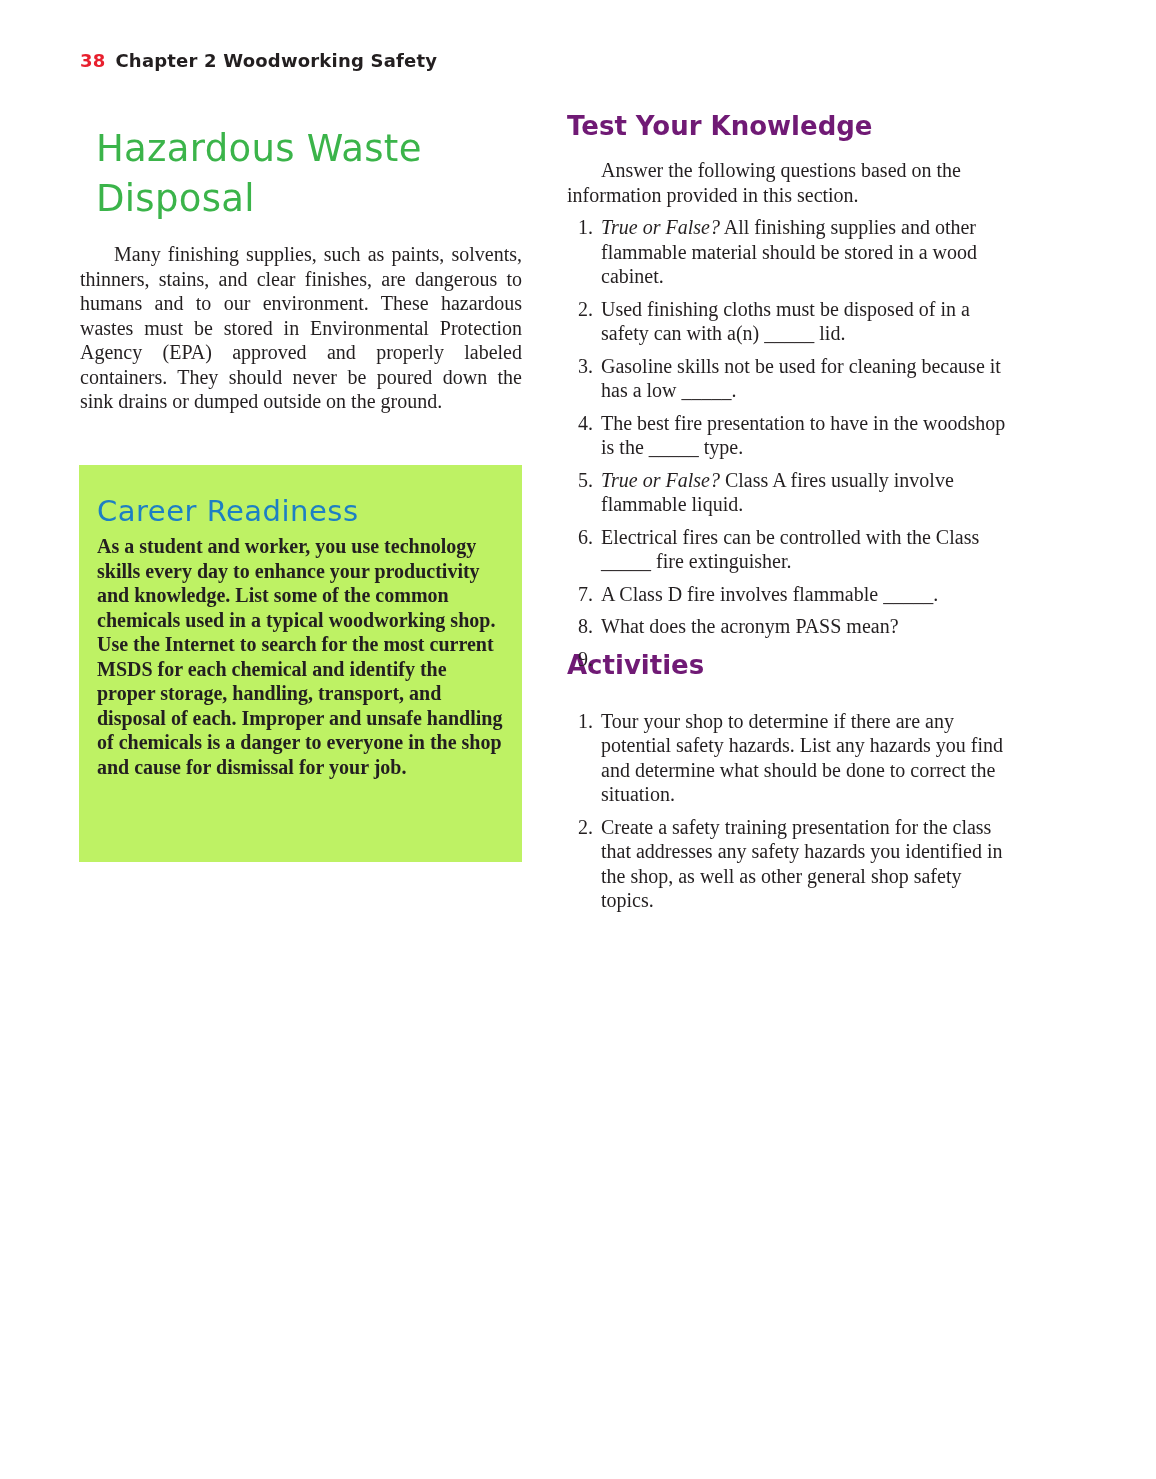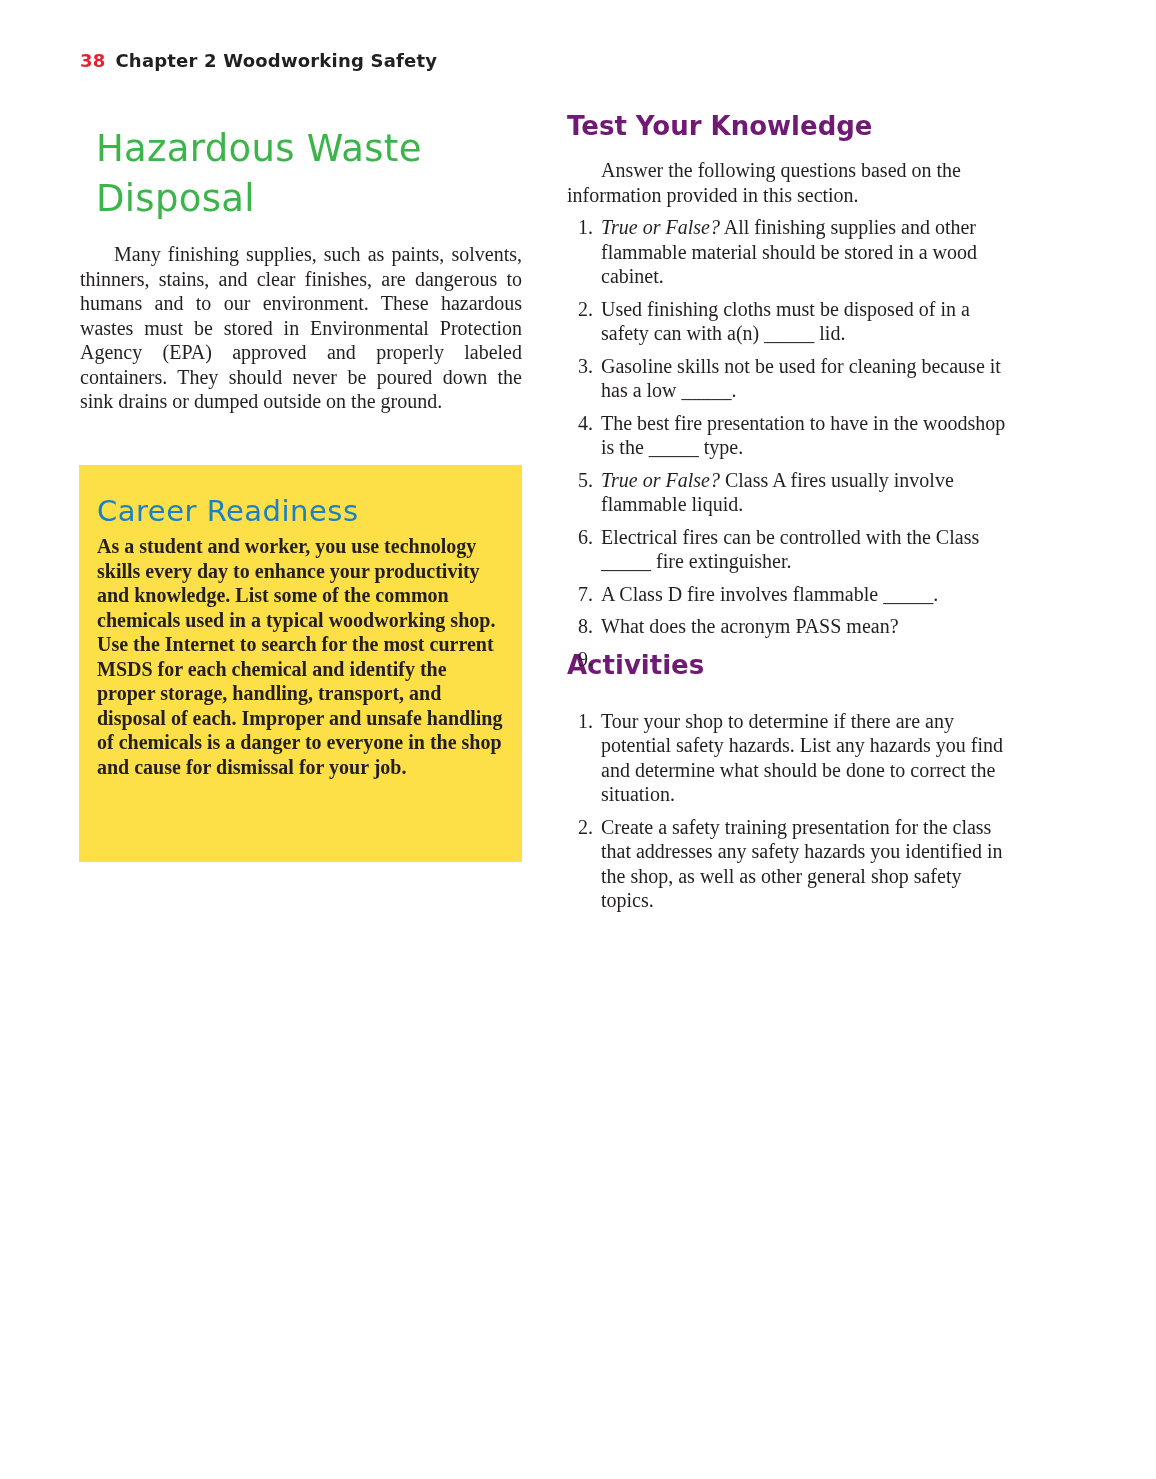--- a/index.html
+++ b/index.html
@@ -8,21 +8,21 @@
   .running-head { position:absolute; left:80px; top:50px; font-family:"DejaVu Sans", sans-serif;
          font-size:18px; font-weight:bold; color:#231f20; letter-spacing:0.2px; }
   .running-head .pg { color:#e8202e; margin-right:10px; }
   .col-left { position:absolute; left:80px; top:108px; width:442px; }
   .col-right { position:absolute; left:567px; top:108px; width:445px; }
   h1.main-title { margin:16px; font-family:"DejaVu Sans", sans-serif; font-weight:normal;
          color:#3bb44a; font-size:37px; line-height:50px; letter-spacing:0.3px; }
   .body-para { margin:18px 0 0 0; font-size:17.5px; line-height:24.5px; text-align:justify;
          text-indent:34px; hyphens:auto; font-family:"Liberation Serif", serif; font-size:20px; }
   .career-box { position:absolute; left:79px; top:465px; width:443px; height:397px;
-         background:#fde047; box-sizing:border-box; padding:28px 18px 0 18px; }
+         background:#bef264; box-sizing:border-box; padding:28px 18px 0 18px; }
   .career-title { margin:0; font-family:"DejaVu Sans", sans-serif; color:#1d7fc4;
          font-size:29px; line-height:36px; font-weight:normal; letter-spacing:0.5px; }
   .career-text { margin:5px 0 0 0; font-family:"Liberation Serif", serif; font-weight:bold;
          font-size:20px; line-height:24.5px; color:#231f20; }
   h2.sec-head { margin:0; font-family:"DejaVu Sans", sans-serif; font-weight:bold;
          color:#701a75; font-size:26px; line-height:36px; }
   .intro { margin:14px 0 0 0; font-family:"Liberation Serif", serif; font-size:20px;
          line-height:24.5px; text-indent:34px; }
   ol.qlist { list-style:none; margin:8px 0 0 0; padding:0; font-family:"Liberation Serif", serif;
          font-size:20px; line-height:24.5px; }

